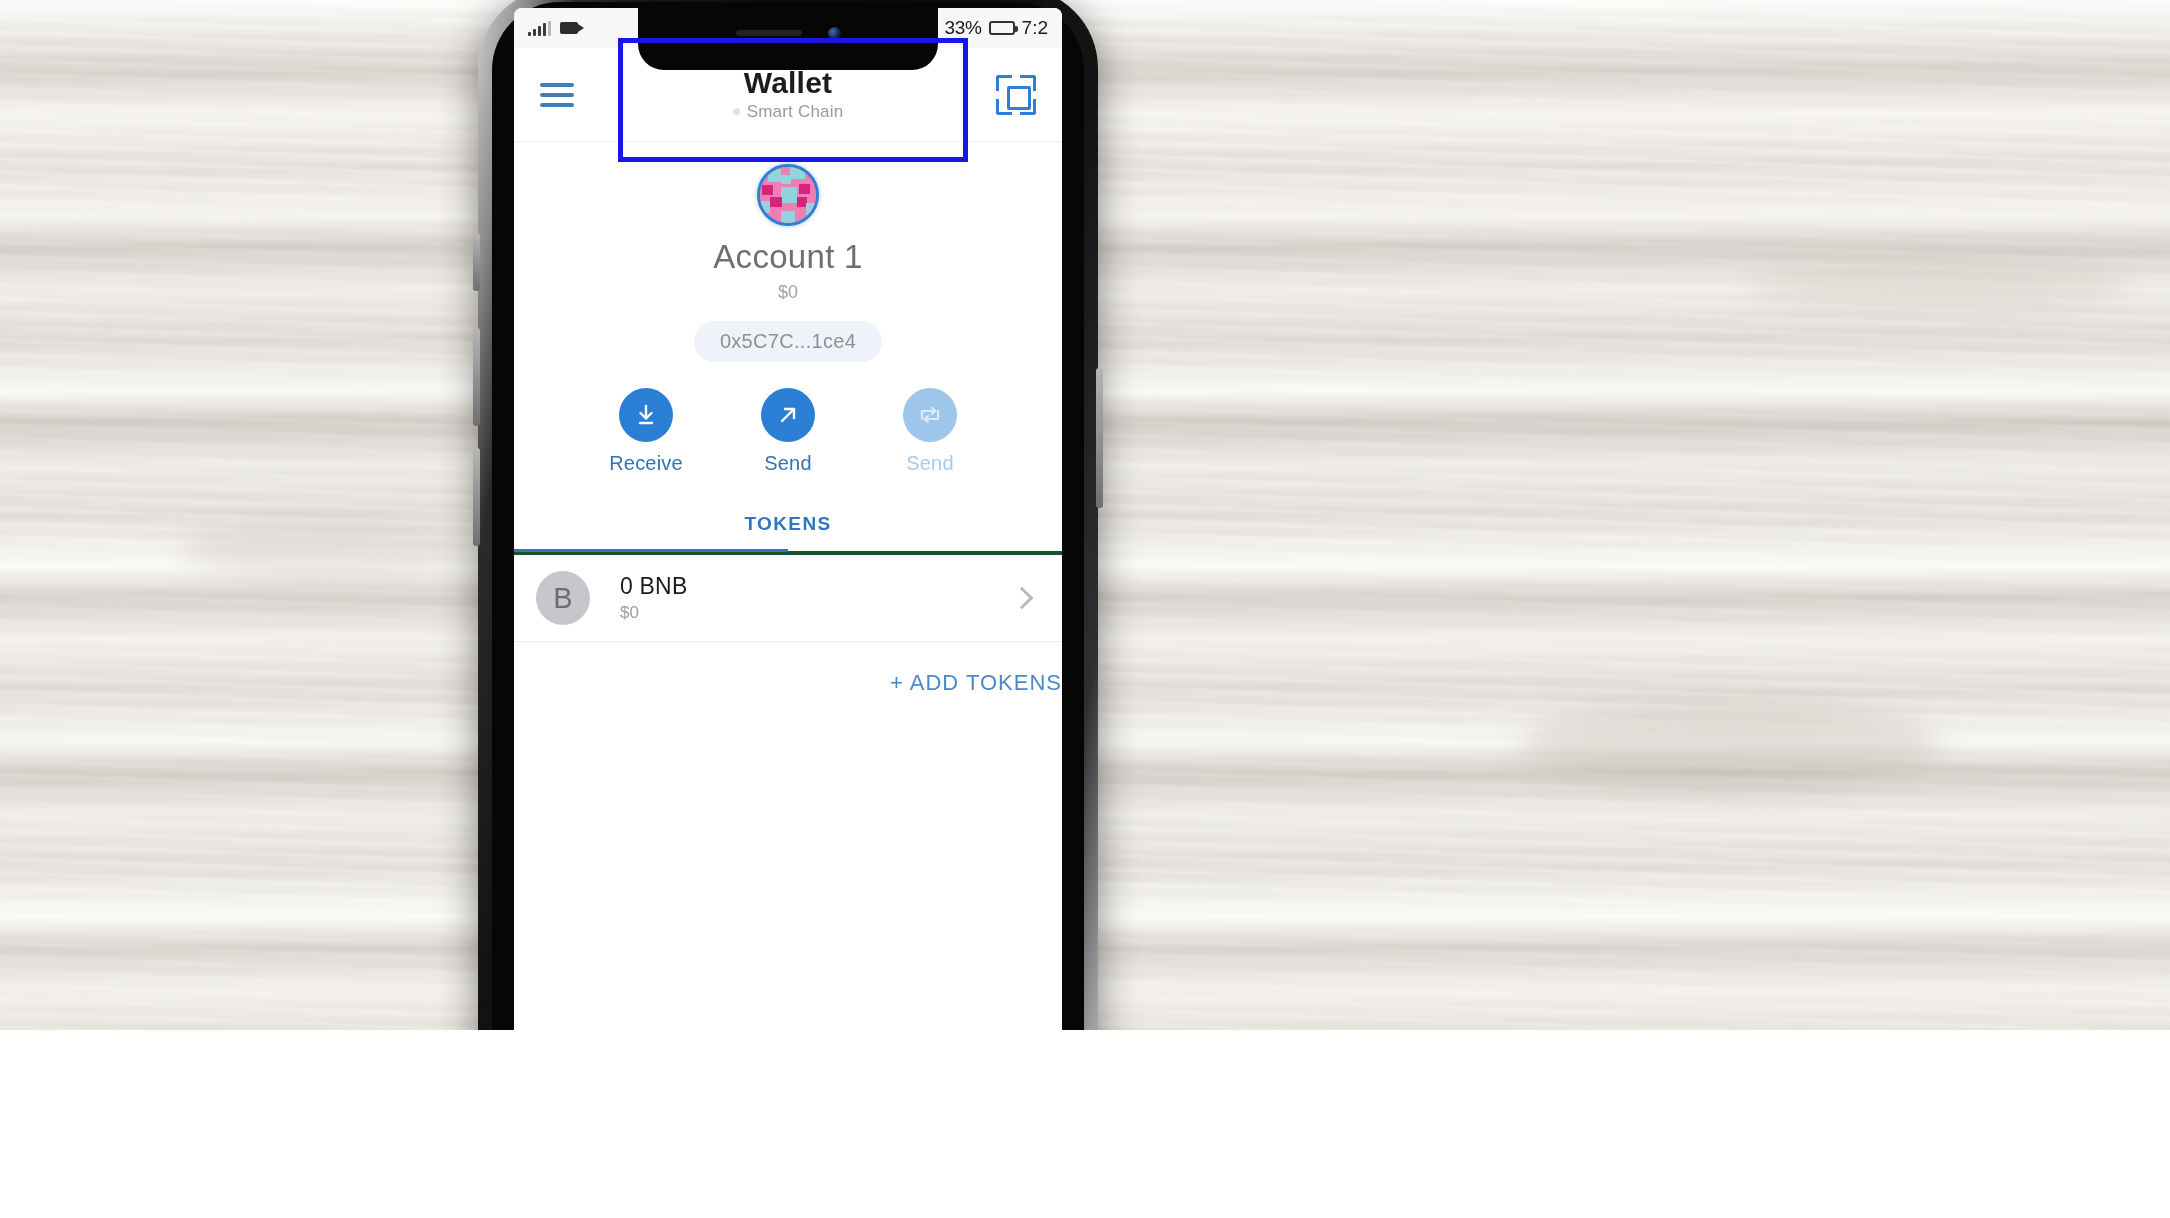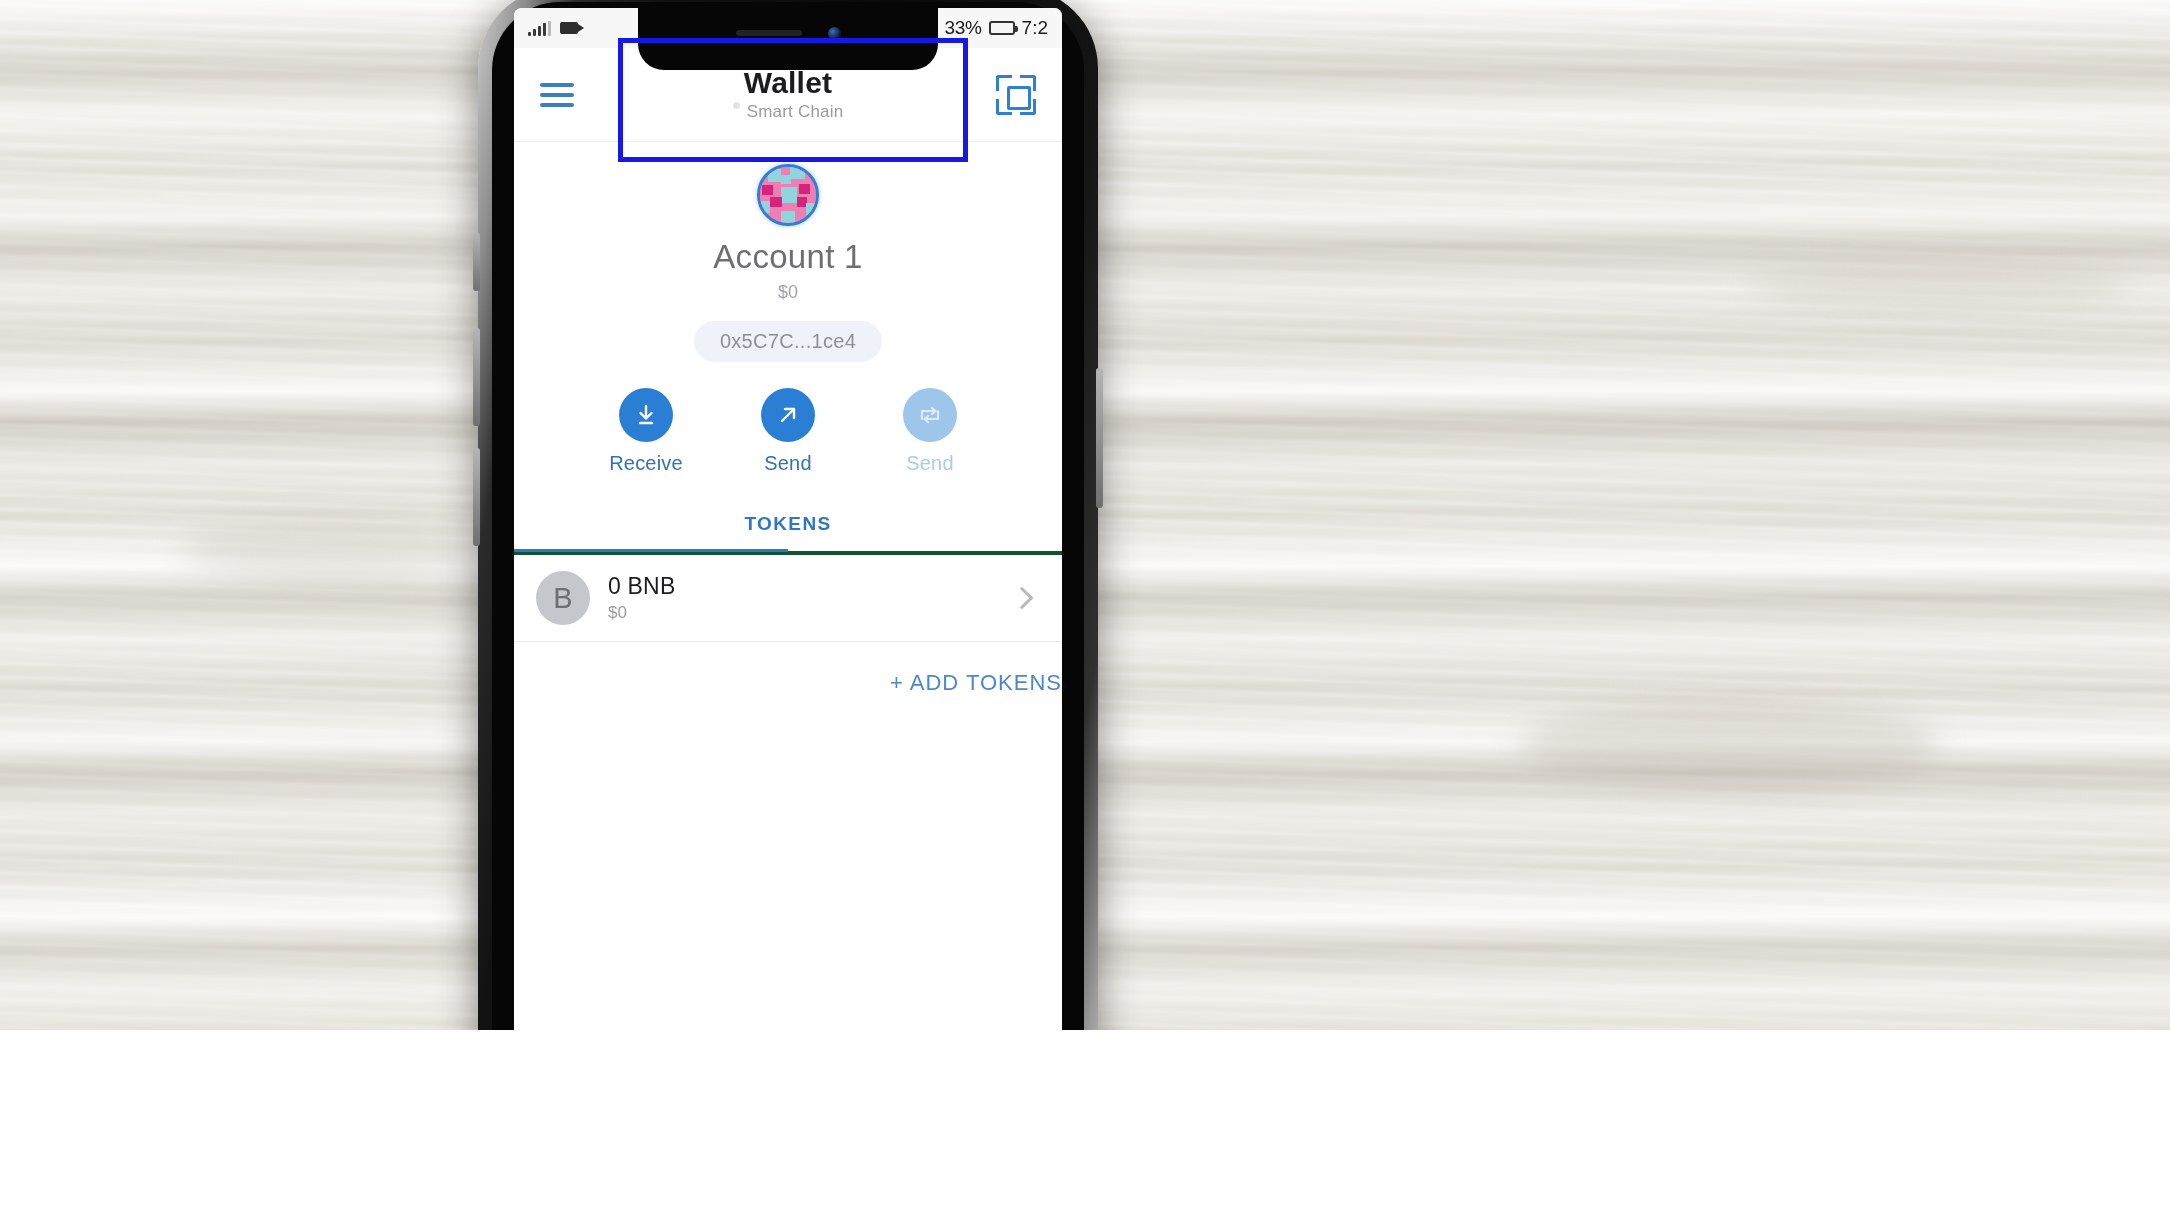--- a/index.html
+++ b/index.html
@@ -204,21 +204,21 @@
     pointer-events: none;
   }
   #header-title {
     font-size: 30px;
     color: #1c1c1e;
     font-weight: 700;
     letter-spacing: 0.2px;
     line-height: 1.05;
   }
   #header-sub-row {
-    display: flex; justify-content: center; gap: 7px;
+    display: flex; align-items: center; justify-content: center; gap: 7px;
     margin-top: 3px;
   }
   .net-dot { width: 7px; height: 7px; border-radius: 50%; background: #e2e2e6; }
   #header-sub {
     font-size: 17px; color: #9a9aa0; letter-spacing: 0.2px;
   }
   #scan-btn {
     margin-left: auto;
     width: 40px; height: 40px; position: relative; cursor: pointer;
   }
@@ -336,21 +336,21 @@
     border-bottom: 1px solid #ededef;
     cursor: pointer;
   }
   .token-logo {
     width: 54px; height: 54px; border-radius: 50%;
     background: #c6c7cc;
     display: flex; align-items: center; justify-content: center;
     font-size: 29px; color: #6d6e73; font-weight: 400;
     flex-shrink: 0;
   }
-  .token-info { margin-left: 18px; flex: 1; }
+  .token-info { margin-left: 30px; flex: 1; }
   .token-amount { font-size: 23px; color: #1c1c1e; letter-spacing: 0.2px; }
   .token-fiat { font-size: 17px; color: #9b9ba1; margin-top: 3px; }
   .chev {
     width: 13px; height: 13px;
     border-top: 3px solid #b8b8be;
     border-right: 3px solid #b8b8be;
     transform: rotate(45deg);
     margin-right: 10px;
   }
   #add-tokens {

